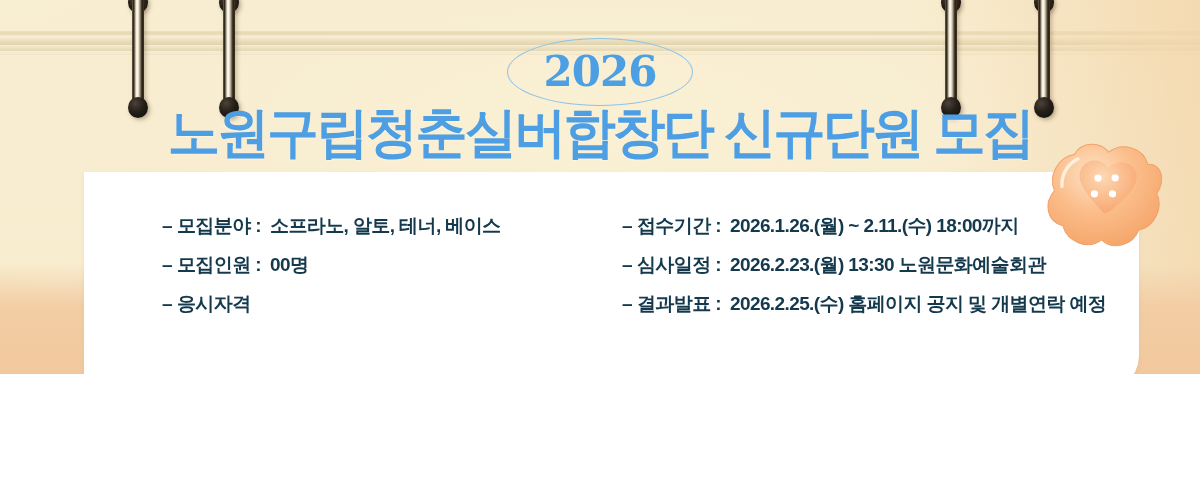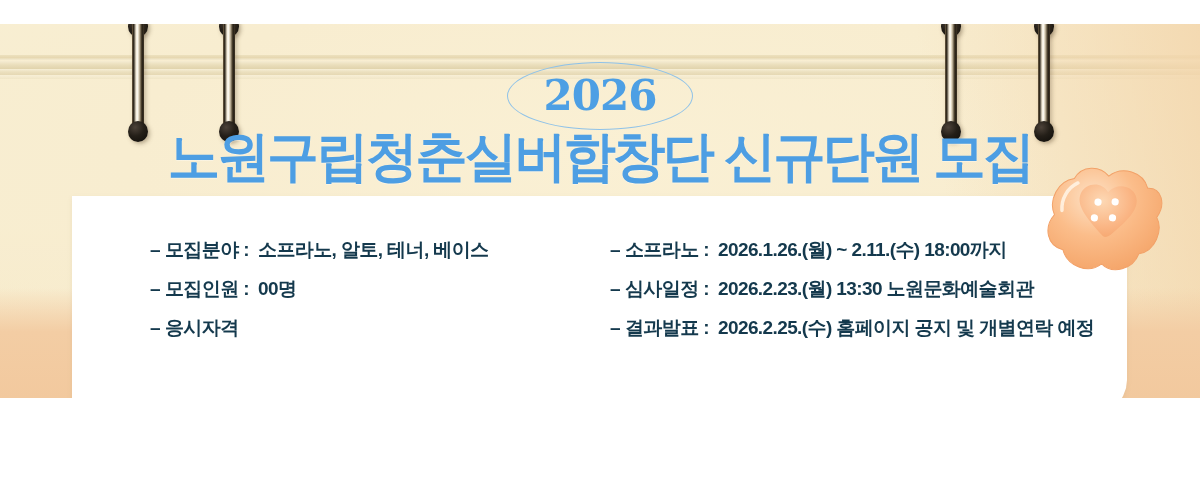--- a/index.html
+++ b/index.html
@@ -6,21 +6,20 @@
     margin: 0;
     padding: 0;
     background: #ffffff;
   }
   .banner {
     position: relative;
     width: 1200px;
     height: 374px;
     overflow: hidden;
     font-family: "Liberation Sans", "DejaVu Sans", sans-serif;
-    margin-top: 24px;
   }
 
   
   .bg-peach {
     position: absolute;
     inset: 0;
     background: linear-gradient(180deg,
                 #f9e8c6 0%,
                 #f9e9c9 55%,
                 #f7ddbb 74%,
@@ -125,21 +124,21 @@
     color: #4d9ee3;
     line-height: 1.05;
     transform: scaleX(0.97);
     white-space: nowrap;
     text-shadow: 0 1px 0 rgba(255,255,255,.35);
   }
 
   
   .panel {
     position: absolute;
-    left: 72px; top: 172px;
+    left: 84px; top: 172px;
     width: 1055px; height: 262px;
     background: #ffffff;
     border-bottom-right-radius: 190px 78px;
     box-shadow: 0 2px 5px rgba(170,140,105,.14);
   }
   .panel-inner {
     position: absolute;
     inset: 0;
     padding: 44px 0 0 0;
   }
@@ -258,21 +257,21 @@
 
           <span class="line">
             <span class="dash">–</span><span class="lbl">응시자격</span>
           </span>
 
         </div>
 
         <div class="col col-right">
 
           <span class="line">
-            <span class="dash">–</span><span class="lbl">소프라노 :</span><span class="val">2026.1.26.(월) ~ 2.11.(수) 18:00까지</span>
+            <span class="dash">–</span><span class="lbl">접수기간 :</span><span class="val">2026.1.26.(월) ~ 2.11.(수) 18:00까지</span>
           </span>
 
 
           <span class="line">
             <span class="dash">–</span><span class="lbl">심사일정 :</span><span class="val">2026.2.23.(월) 13:30 노원문화예술회관</span>
           </span>
 
           <span class="line">
             <span class="dash">–</span><span class="lbl">결과발표 :</span><span class="val">2026.2.25.(수) 홈페이지 공지 및 개별연락 예정</span>
           </span>

